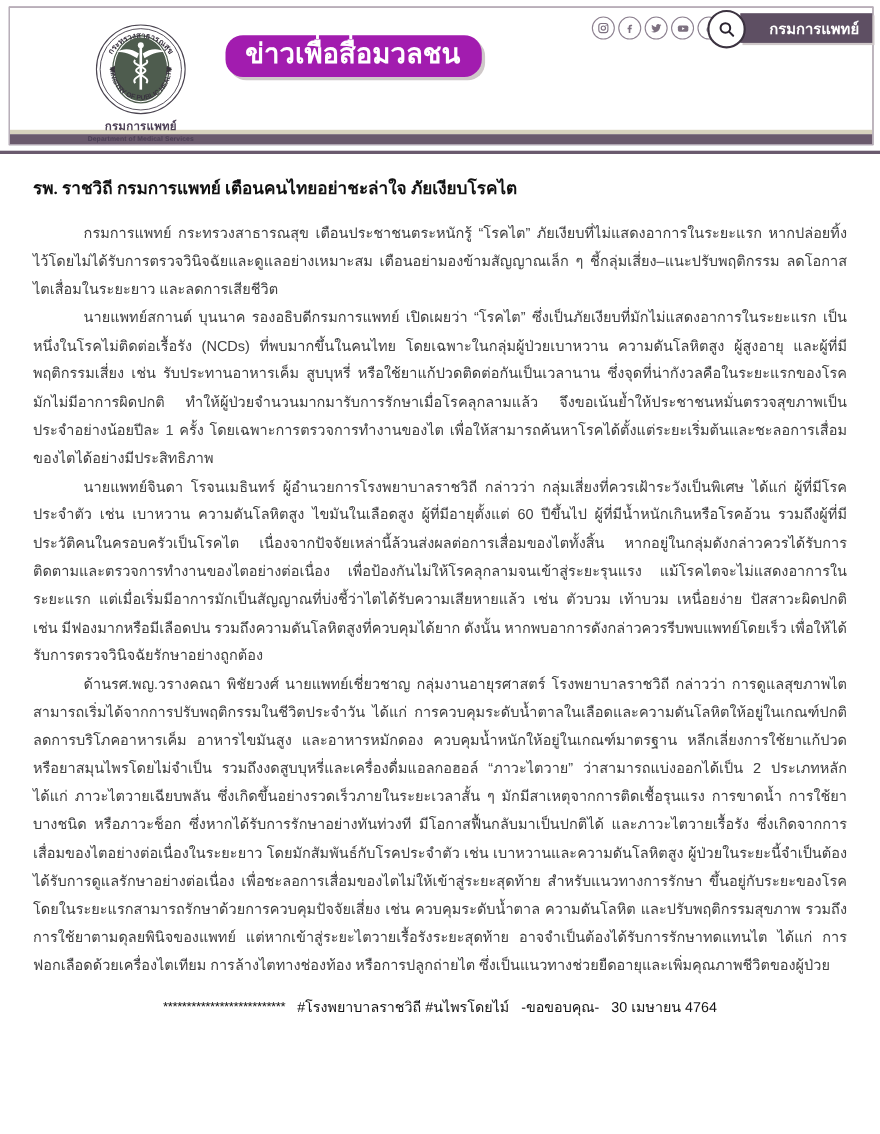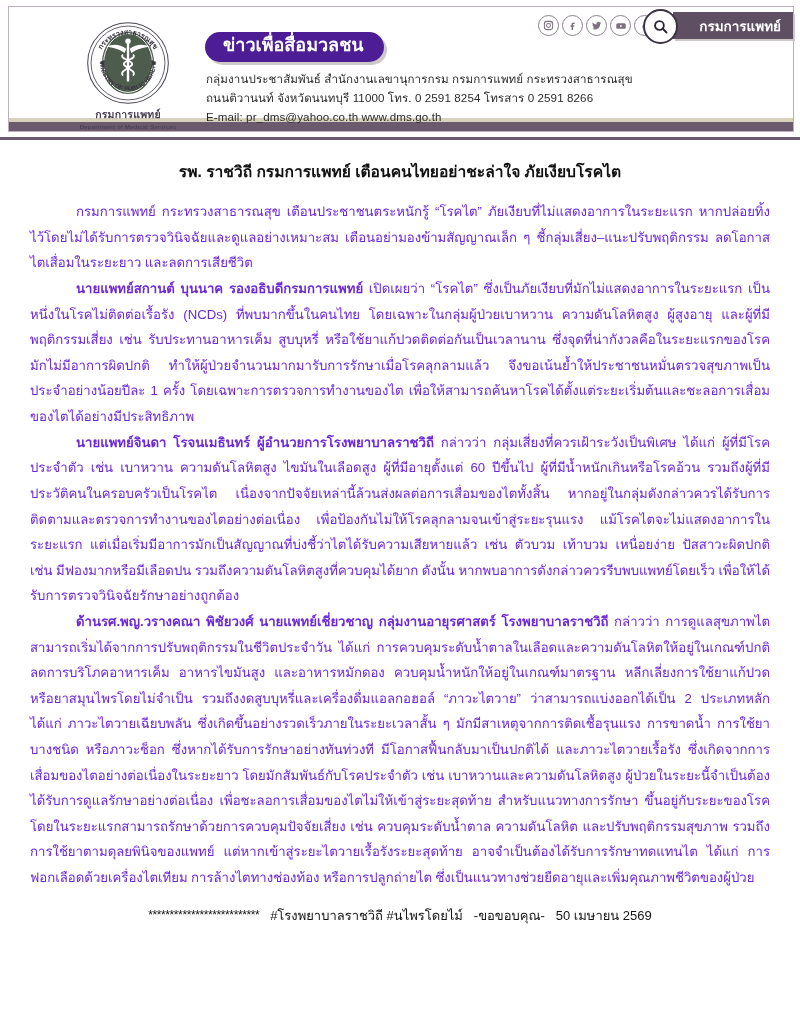--- a/index.html
+++ b/index.html
@@ -92,23 +92,23 @@
     letter-spacing: .1px;
     margin-top: 0px;
   }
 
   
   .badge {
     position: absolute;
     left: 196px;
     top: 25px;
     z-index: 6;
-    background: #4c1d95;
+    background: #a21caf;
     color: #ffffff;
-    font-size: 18px;
+    font-size: 25px;
     font-weight: bold;
     padding: 3px 20px 6px 18px;
     border-radius: 16px 16px 16px 16px / 16px 16px 16px 16px;
     line-height: 1.15;
     box-shadow: 3px 3px 0 0 #cfc8c9;
   }
 
   .contact {
     position: absolute;
     left: 197px;
@@ -172,40 +172,41 @@
     align-items: center;
     justify-content: center;
   }
 
   
   .doc {
     padding: 16px 30px 0 30px;
     box-sizing: border-box;
   }
   .title-block {
-    text-align: center;
+    text-align: left;
     margin-bottom: 12px;
+    font-family: Liberation Serif, serif;
   }
   .title-line {
     font-size: 15.6px;
     font-weight: bold;
     line-height: 2.0;
     color: #111;
   }
   p.para {
     font-size: 13.2px;
     line-height: 1.94;
     text-align: justify;
     text-justify: inter-word;
     margin: 0;
     text-indent: 46px;
-    color: #6d28d9;
+    color: #404040;
     word-spacing: -0.2px;
   }
-  .lead { font-weight: bold; }
+  .lead { font-weight: normal; }
 
   .footer-line {
     margin-top: 14px;
     text-align: center;
     font-size: 13px;
     color: #141414;
   }
   .stars {
     letter-spacing: -0.4px;
     font-size: 12px;
@@ -250,25 +251,20 @@
         <text font-size="7.4" font-weight="bold" fill="#3a3340" font-family="'Liberation Sans', sans-serif">
           <textPath href="#arcBot" startOffset="50%" text-anchor="middle">MINISTRY OF PUBLIC HEALTH</textPath>
         </text>
       </svg>
       <div class="logo-th">กรมการแพทย์</div>
       <div class="logo-en">Department of Medical Services</div>
     </div>
 
     <div class="badge">ข่าวเพื่อสื่อมวลชน</div>
 
-    <div class="contact">
-      <div>กลุ่มงานประชาสัมพันธ์ สำนักงานเลขานุการกรม กรมการแพทย์ กระทรวงสาธารณสุข</div>
-      <div>ถนนติวานนท์ จังหวัดนนทบุรี 11000 โทร. 0 2591 8254 โทรสาร 0 2591 8266</div>
-      <div>E-mail: pr_dms@yahoo.co.th www.dms.go.th</div>
-    </div>
   </div>
 
   <div class="social-row">
     <div class="soc">
       <svg width="11" height="11" viewBox="0 0 24 24" fill="none" stroke="#7d7180" stroke-width="2.2">
         <rect x="3" y="3" width="18" height="18" rx="5"></rect>
         <circle cx="12" cy="12" r="4.2"></circle>
         <circle cx="17.4" cy="6.6" r="1.2" fill="#7d7180" stroke="none"></circle>
       </svg>
     </div>
@@ -324,15 +320,15 @@
     <span class="lead">ด้าน</span><span class="lead">รศ.พญ.วรางคณา พิชัยวงศ์ นายแพทย์เชี่ยวชาญ กลุ่มงานอายุรศาสตร์ โรงพยาบาลราชวิถี </span><span>กล่าวว่า การดูแลสุขภาพไตสามารถเริ่มได้จากการปรับพฤติกรรมในชีวิตประจำวัน ได้แก่ การควบคุมระดับน้ำตาลในเลือดและความดันโลหิตให้อยู่ในเกณฑ์ปกติ ลดการบริโภคอาหารเค็ม อาหารไขมันสูง และอาหารหมักดอง ควบคุมน้ำหนักให้อยู่ในเกณฑ์มาตรฐาน หลีกเลี่ยงการใช้ยาแก้ปวดหรือยาสมุนไพรโดยไม่จำเป็น รวมถึงงดสูบบุหรี่และเครื่องดื่มแอลกอฮอล์ “ภาวะไตวาย” ว่าสามารถแบ่งออกได้เป็น 2 ประเภทหลัก ได้แก่ ภาวะไตวายเฉียบพลัน  ซึ่งเกิดขึ้นอย่างรวดเร็วภายในระยะเวลาสั้น ๆ มักมีสาเหตุจากการติดเชื้อรุนแรง การขาดน้ำ การใช้ยาบางชนิด หรือภาวะช็อก ซึ่งหากได้รับการรักษาอย่างทันท่วงที มีโอกาสฟื้นกลับมาเป็นปกติได้ และภาวะไตวายเรื้อรัง ซึ่งเกิดจากการเสื่อมของไตอย่างต่อเนื่องในระยะยาว โดยมักสัมพันธ์กับโรคประจำตัว เช่น เบาหวานและความดันโลหิตสูง ผู้ป่วยในระยะนี้จำเป็นต้องได้รับการดูแลรักษาอย่างต่อเนื่อง เพื่อชะลอการเสื่อมของไตไม่ให้เข้าสู่ระยะสุดท้าย สำหรับแนวทางการรักษา ขึ้นอยู่กับระยะของโรค โดยในระยะแรกสามารถรักษาด้วยการควบคุมปัจจัยเสี่ยง เช่น ควบคุมระดับน้ำตาล ความดันโลหิต และปรับพฤติกรรมสุขภาพ รวมถึงการใช้ยาตามดุลยพินิจของแพทย์ แต่หากเข้าสู่ระยะไตวายเรื้อรังระยะสุดท้าย อาจจำเป็นต้องได้รับการรักษาทดแทนไต ได้แก่ การฟอกเลือดด้วยเครื่องไตเทียม การล้างไตทางช่องท้อง หรือการปลูกถ่ายไต ซึ่งเป็นแนวทางช่วยยืดอายุและเพิ่มคุณภาพชีวิตของผู้ป่วย</span>
   </p>
 
   <div class="footer-line">
     <span class="stars">**************************</span>
     <span>&nbsp;</span>
     <span>#โรงพยาบาลราชวิถี #นไพรโดยไม์</span>
     <span>&nbsp;</span>
     <span>-ขอขอบคุณ-</span>
     <span>&nbsp;</span>
-    <span>50 เมษายน 2569</span>
+    <span>30 เมษายน 4764</span>
   </div>
 </div>
 
 </body></html>

